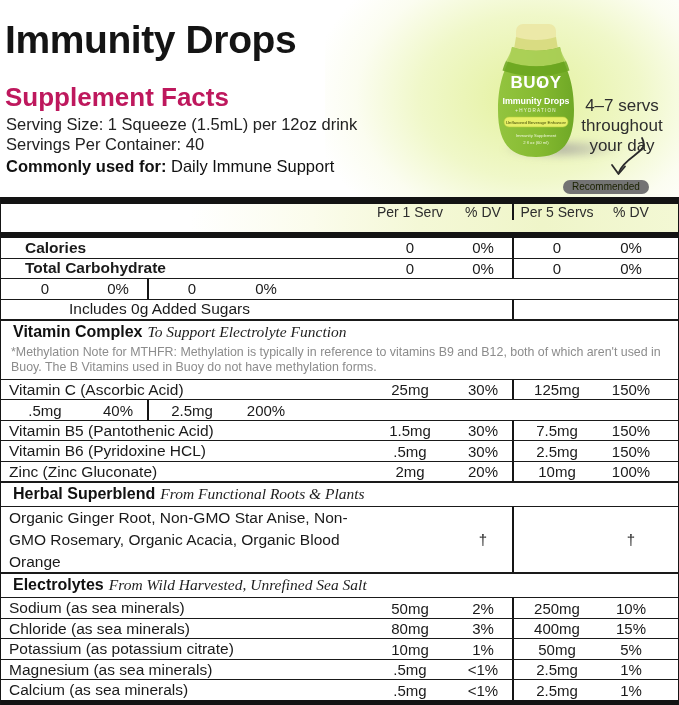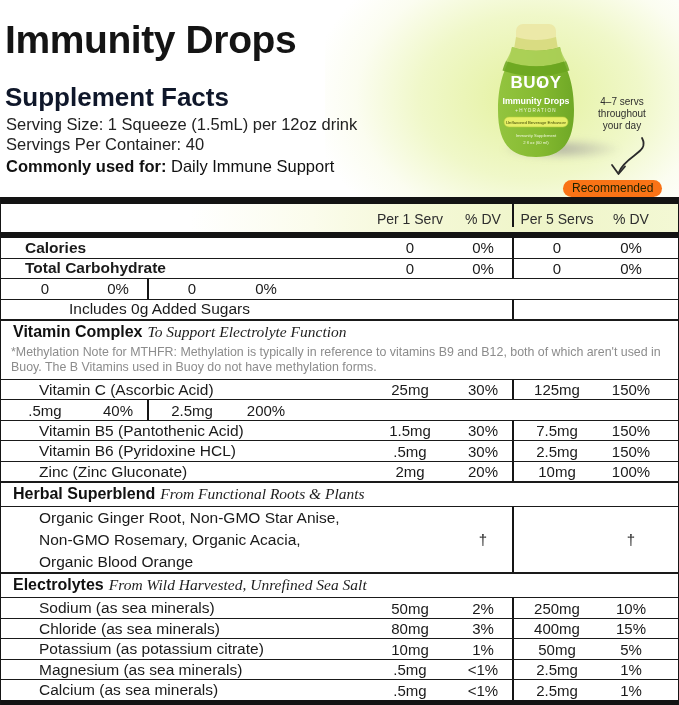--- a/index.html
+++ b/index.html
@@ -1,55 +1,55 @@
 <!DOCTYPE html>
 <html><head>
 <meta charset="utf-8">
 <style>
   html,body{margin:0;padding:0}
   body{width:679px;height:705px;position:relative;overflow:hidden;background:#fff;
        font-family:"Liberation Sans",sans-serif;color:#1a1a1a}
   .glow{position:absolute;left:325px;top:-55px;width:410px;height:305px;
         background:radial-gradient(ellipse at center,rgba(226,240,152,.95) 0%,rgba(234,245,180,.72) 38%,rgba(246,250,220,.42) 60%,rgba(255,255,255,0) 76%)}
   .h1{position:absolute;left:5px;top:18px;font-size:39px;font-weight:600;letter-spacing:-.4px;color:#141414}
-  .h2{position:absolute;left:5px;top:82px;font-size:26px;font-weight:700;color:#0f172a}
+  .h2{position:absolute;left:5px;top:82px;font-size:26px;font-weight:700;color:#be185d}
   .serv{position:absolute;left:6px;top:114px;font-size:16.5px;line-height:20px;color:#222}
   .commonly{position:absolute;left:6px;top:157px;font-size:16.5px;color:#111}
   .commonly b{font-weight:700}
   .bottle-shadow{position:absolute;left:500px;top:138px;width:122px;height:22px;border-radius:50%;
         background:radial-gradient(ellipse at center,rgba(108,98,134,.45) 0%,rgba(108,98,134,0) 70%);filter:blur(3px)}
   .bottle{position:absolute;left:487px;top:22px;width:98px;height:140px}
-  .serv-note{position:absolute;left:568px;top:96px;width:108px;text-align:center;font-size:10px;
+  .serv-note{position:absolute;left:568px;top:96px;width:108px;text-align:center;font-size:17px;
         line-height:1.18;color:#2e2e2e}
   .serv-note span{display:block}
   .arrow{position:absolute;left:596px;top:133px;width:62px;height:52px}
-  .badge{position:absolute;left:563px;top:180px;background:#f97316;border-radius:10px;
-        font-size:12px;padding:1px 9px 2px;color:#1a2100;white-space:nowrap}
+  .badge{position:absolute;left:563px;top:180px;background:#737373;border-radius:10px;
+        font-size:10px;padding:1px 9px 2px;color:#1a2100;white-space:nowrap}
   
   .facts{position:absolute;top:197px;left:0;width:679px;box-sizing:border-box;
          border-left:1.5px solid #151515;border-right:1.5px solid #151515;background:#fff}
   .bar{height:7px;background:#131313}
   .bar.mid{height:6px}
   .bar.low{height:8px}
-  .thead{display:flex;align-items:flex-end;height:28px;box-sizing:border-box;padding-bottom:5px;
+  .thead{display:flex;align-items:flex-end;height:28px;box-sizing:border-box;padding-bottom:12px;
          font-size:14px;color:#2e2e2e;
          background:linear-gradient(90deg,#fff 0%,#fff 28%,#fbfcec 46%,#f4f8d6 62%,#eff5c9 80%,#f3f8d4 100%)}
   .c-name{flex:1;padding-left:24px;box-sizing:border-box}
   .c-v1{width:88px;text-align:center}
   .c-dv1{width:58px;text-align:center}
   .c-r{width:166px;display:flex;align-self:stretch;align-items:center;box-sizing:border-box;
        border-left:2px solid #151515}
   .c-v2{width:86px;text-align:center}
   .c-dv2{width:62px;text-align:center}
   .thead .c-r{align-items:flex-end;padding-bottom:0}
   .row{display:flex;align-items:center;min-height:19.5px;border-top:1.4px solid #1a1a1a;font-size:15px}
   .row .c-name{font-size:15.5px}
   .row.first{border-top:none}
   .row.bold .c-name{font-weight:700}
-  .row.ind1 .c-name{padding-left:38px}
+  .row.ind1 .c-name{padding-left:8px}
   .row.ind2 .c-name{padding-left:68px}
   .row.tall{min-height:44px}
   .row.tall .c-name{line-height:1.4;padding-right:8px}
   .section{border-top:2.5px solid #1a1a1a;display:flex;align-items:baseline;gap:5px;
            padding:2px 0 2px 12px;min-height:19px}
   .s-name{font-weight:700;font-size:16px;color:#111}
   .s-sub{font-family:"Liberation Serif",serif;font-style:italic;font-size:15.5px;color:#1e1e1e}
   .note{padding:1px 8px 4px 10px;font-size:12.4px;color:#8c8c8c;line-height:1.2}
 </style>
 </head>

